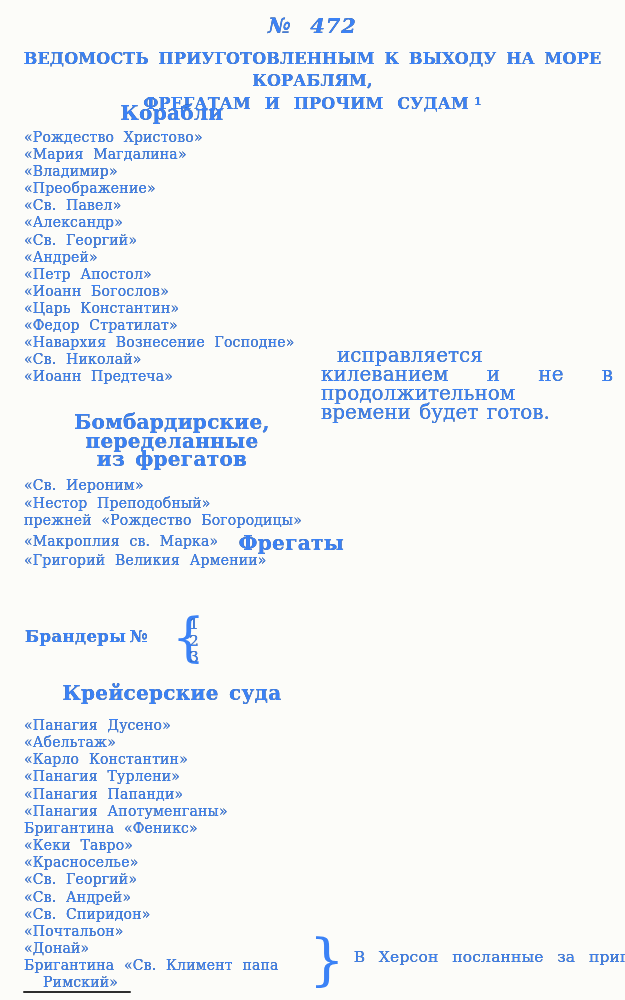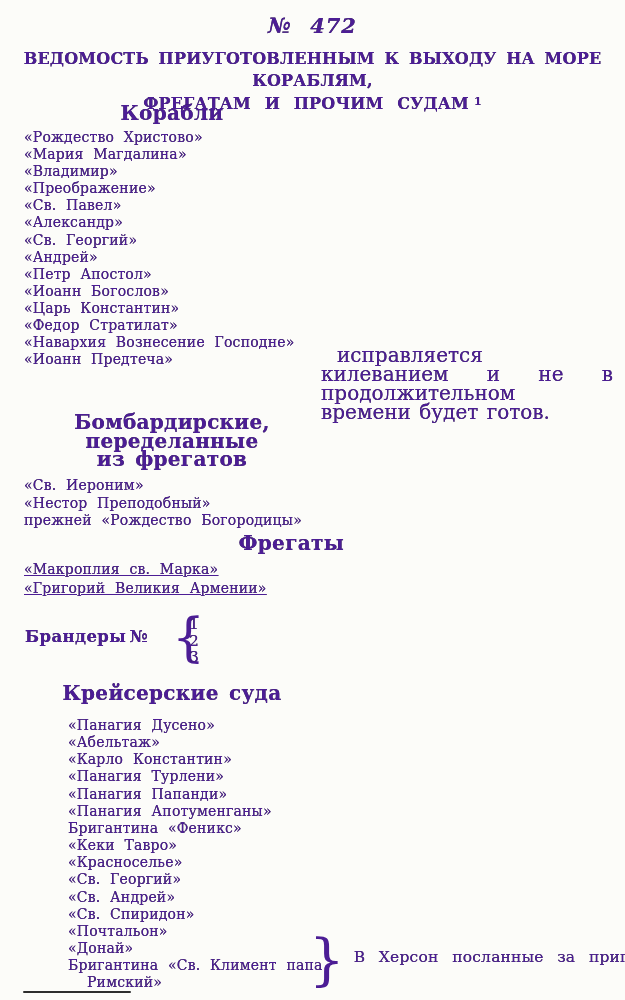--- a/index.html
+++ b/index.html
@@ -1,20 +1,20 @@
 <!DOCTYPE html>
 <html><head>
 <meta charset="utf-8">
 <style>
   html,body { margin:0; padding:0; }
   .page {
     position:relative;
     width:625px; height:1000px;
     background:#fcfcf9;
-    color:#4c1d95;
+    color:#3b82f6;
     font-family:"DejaVu Serif","Liberation Serif",serif;
     overflow:hidden;
     text-shadow:0 0 .6px rgba(28,28,28,.85);
   }
   .doc-number {
     position:absolute; top:13px; left:0; width:100%;
     text-align:center; font-size:21px; font-weight:700; font-style:italic;
     letter-spacing:1px; word-spacing:10px;
   }
   .title {
@@ -31,22 +31,22 @@
   #h-korabli { top:101px; }
   #h-bomb    { top:413px; line-height:18.5px; }
   #h-freg    { top:531px;text-align:right; }
   #h-krejs   { top:681px; }
   .list {
     position:absolute; left:24px; font-size:14px;
     letter-spacing:.2px; word-spacing:5px; white-space:nowrap;
   }
   #list-korabli { top:129px; line-height:17.1px; }
   #list-bomb    { top:461px; line-height:17.6px;margin-top:16px; }
-  #list-freg    { top:560px; line-height:18.6px;text-decoration:underline; }
-  #list-krejs   { top:717px; line-height:17.15px;margin-left:44px; }
+  #list-freg    { top:532px; line-height:18.6px; }
+  #list-krejs   { top:717px; line-height:17.15px; }
   .indent2 { margin-left:19px; }
   #note1 {
     position:absolute; left:321px; top:346px; width:292px;
     font-size:20px; line-height:19px; word-spacing:2px;
     text-align:justify; text-align-last:left; text-indent:16px;
   }
   .brandery { position:absolute; left:25px; top:615px; width:230px; height:62px; font-size:15.5px; }
   .brandery .lbl  { position:absolute; left:0;   top:12px; font-weight:700; font-size:16.5px; letter-spacing:.4px; }
   .brandery .nsgn { position:absolute; left:105px; top:12px; font-weight:700; font-size:16.5px; }
   .brandery .brace { position:absolute; left:147px; top:-4px; font-size:52px; line-height:52px; font-weight:400; text-shadow:none; }
@@ -76,20 +76,21 @@
     <div>«Преображение»</div>
     <div>«Св. Павел»</div>
     <div>«Александр»</div>
     <div>«Св. Георгий»</div>
     <div>«Андрей»</div>
     <div>«Петр Апостол»</div>
     <div>«Иоанн Богослов»</div>
     <div>«Царь Константин»</div>
     <div>«Федор Стратилат»</div>
     <div>«Навархия Вознесение Господне»</div>
+    <div>«Св. Николай»</div>
     <div>«Иоанн Предтеча»</div>
   </div>
 
   <div id="note1">исправляется килеванием и не в продолжительном времени будет готов.</div>
 
   <div class="sec" id="h-bomb">
     <span>Бомбардирские, переделанные</span><br>
     <span>из фрегатов</span>
   </div>
   <div class="list" id="list-bomb">

